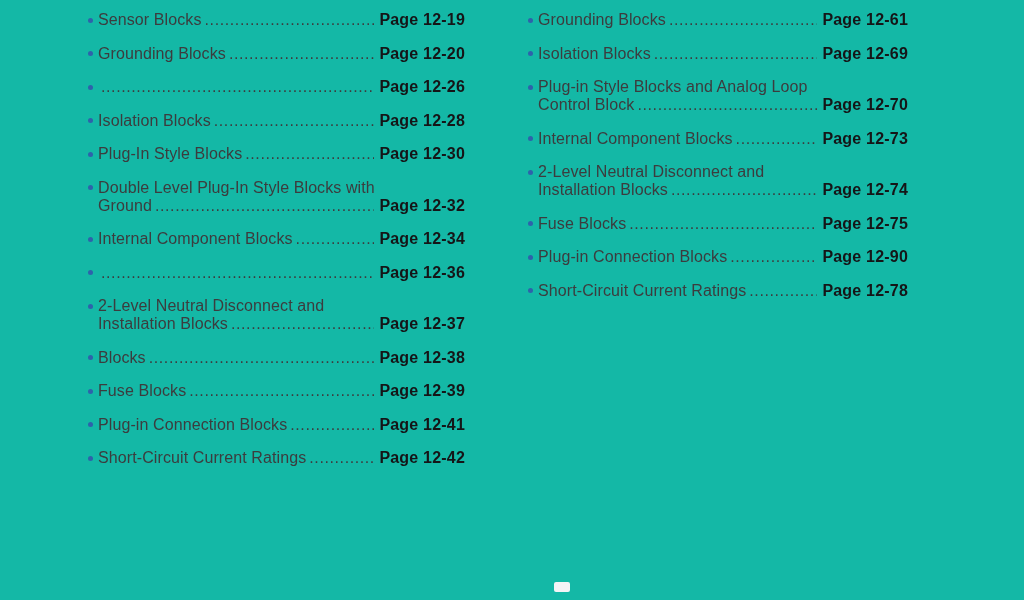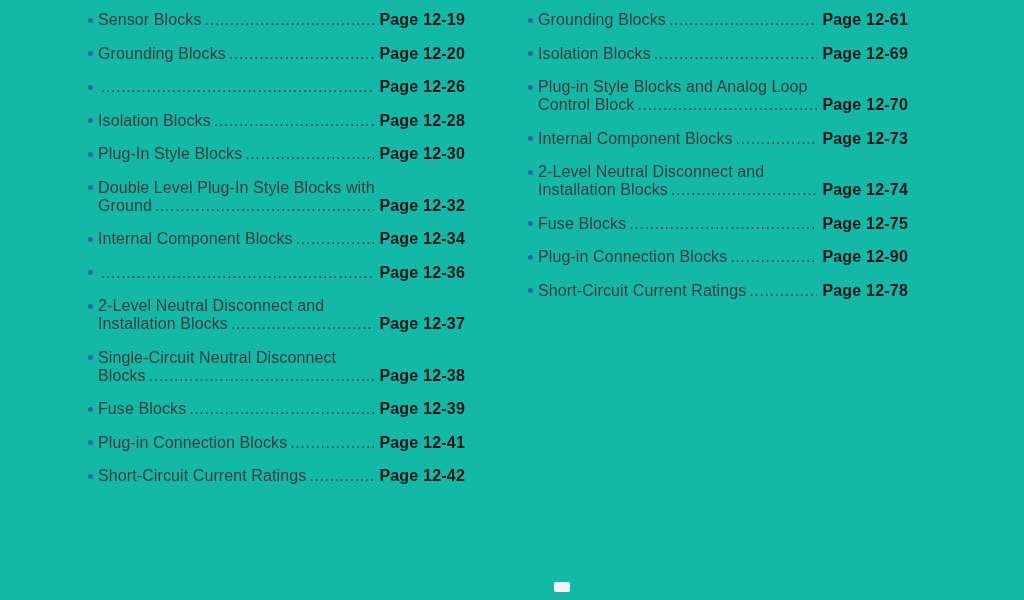--- a/index.html
+++ b/index.html
@@ -152,21 +152,20 @@
         <span class="bullet"></span>
         <div class="wrapline">2-Level Neutral Disconnect and</div>
         <div class="row">
           <span class="t">Installation Blocks</span>
           <span class="leader">........................................................................................................................................................</span>
           <span class="pageref">Page 12-37</span>
         </div>
       </div>
       <div class="entry">
         <span class="bullet"></span>
-        <div class="wrapline">Single-Circuit Neutral Disconnect</div>
         <div class="row">
           <span class="t">Blocks</span>
           <span class="leader">........................................................................................................................................................</span>
           <span class="pageref">Page 12-38</span>
         </div>
       </div>
       <div class="entry">
         <span class="bullet"></span>
         <div class="row">
           <span class="t">Fuse Blocks</span>

